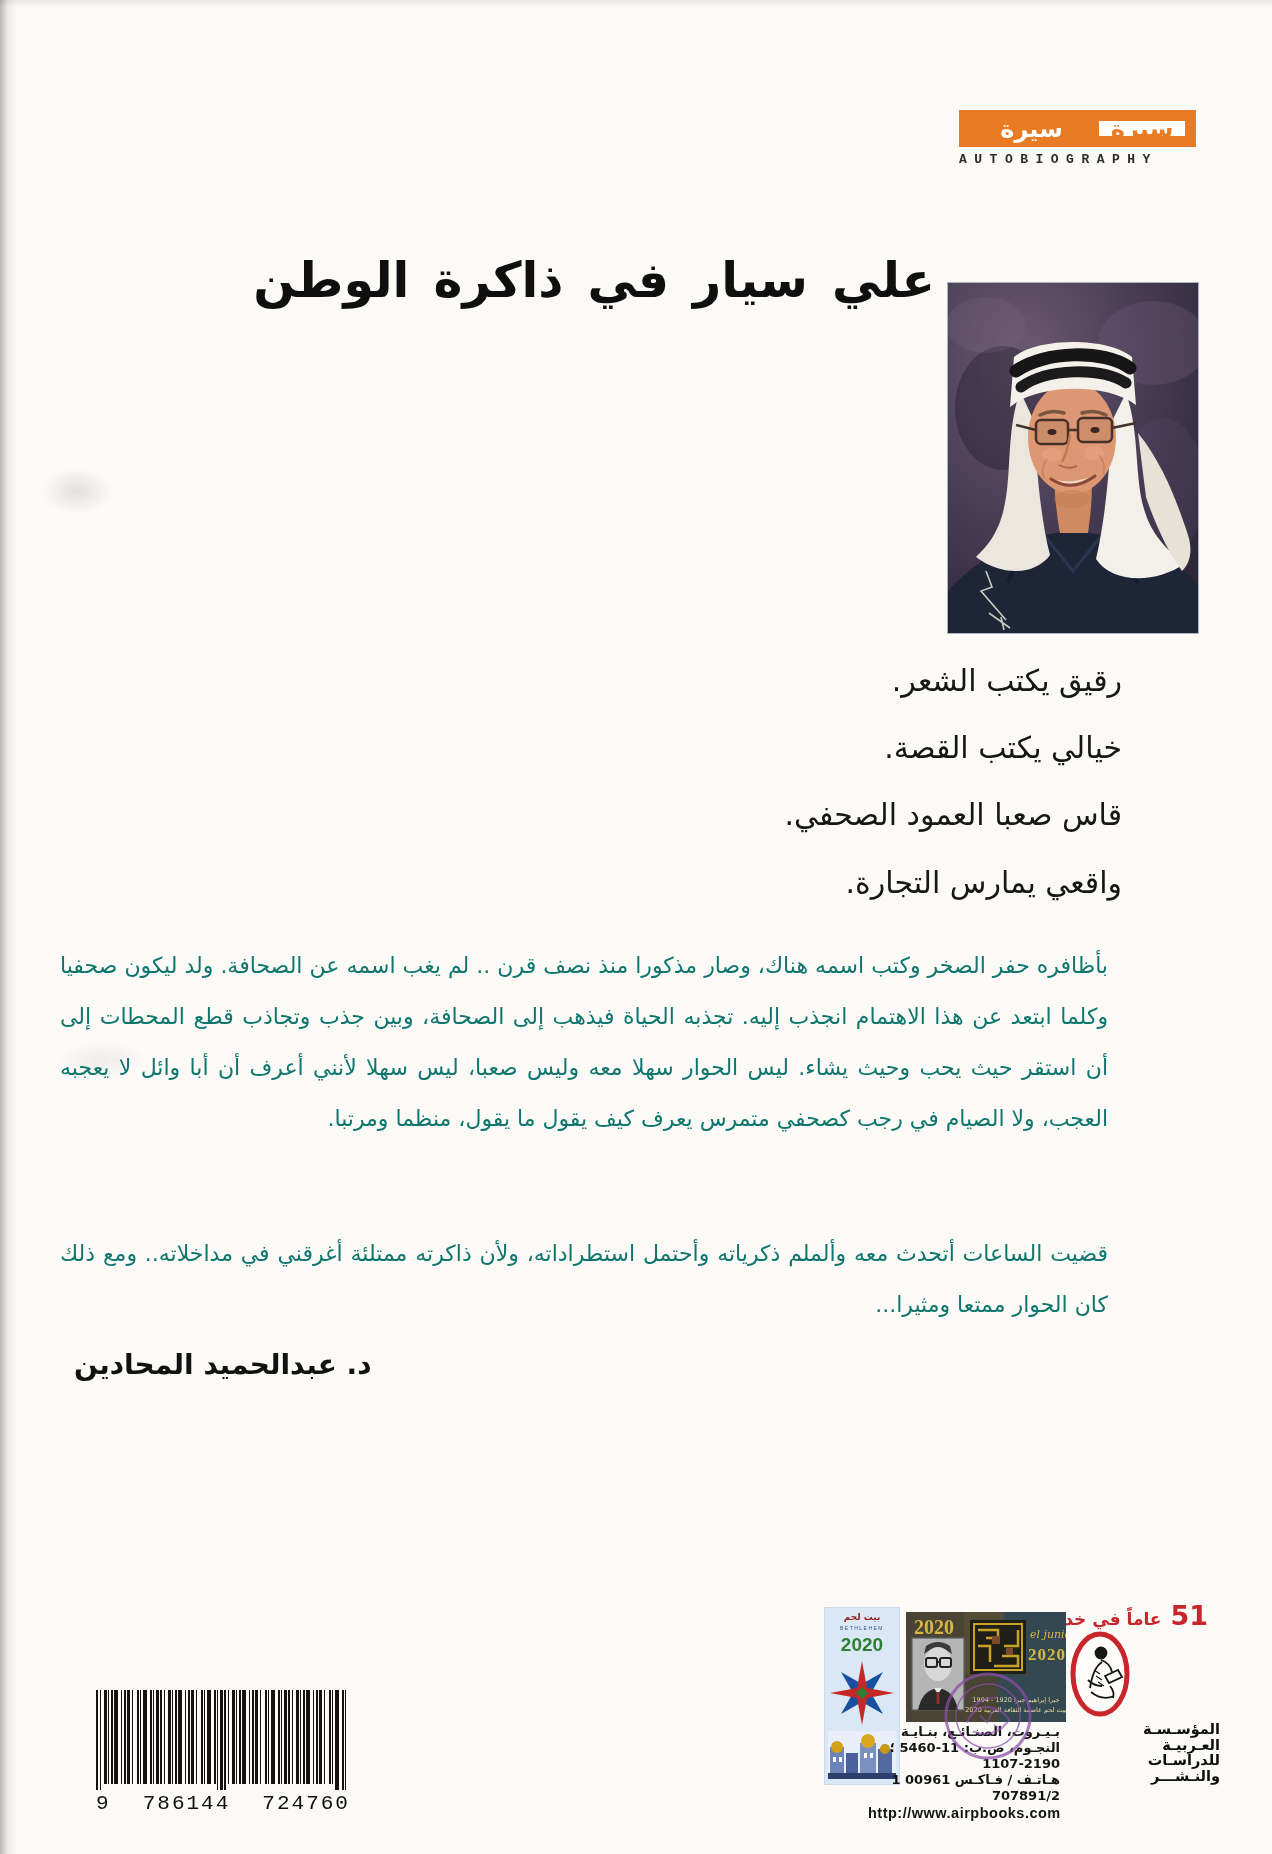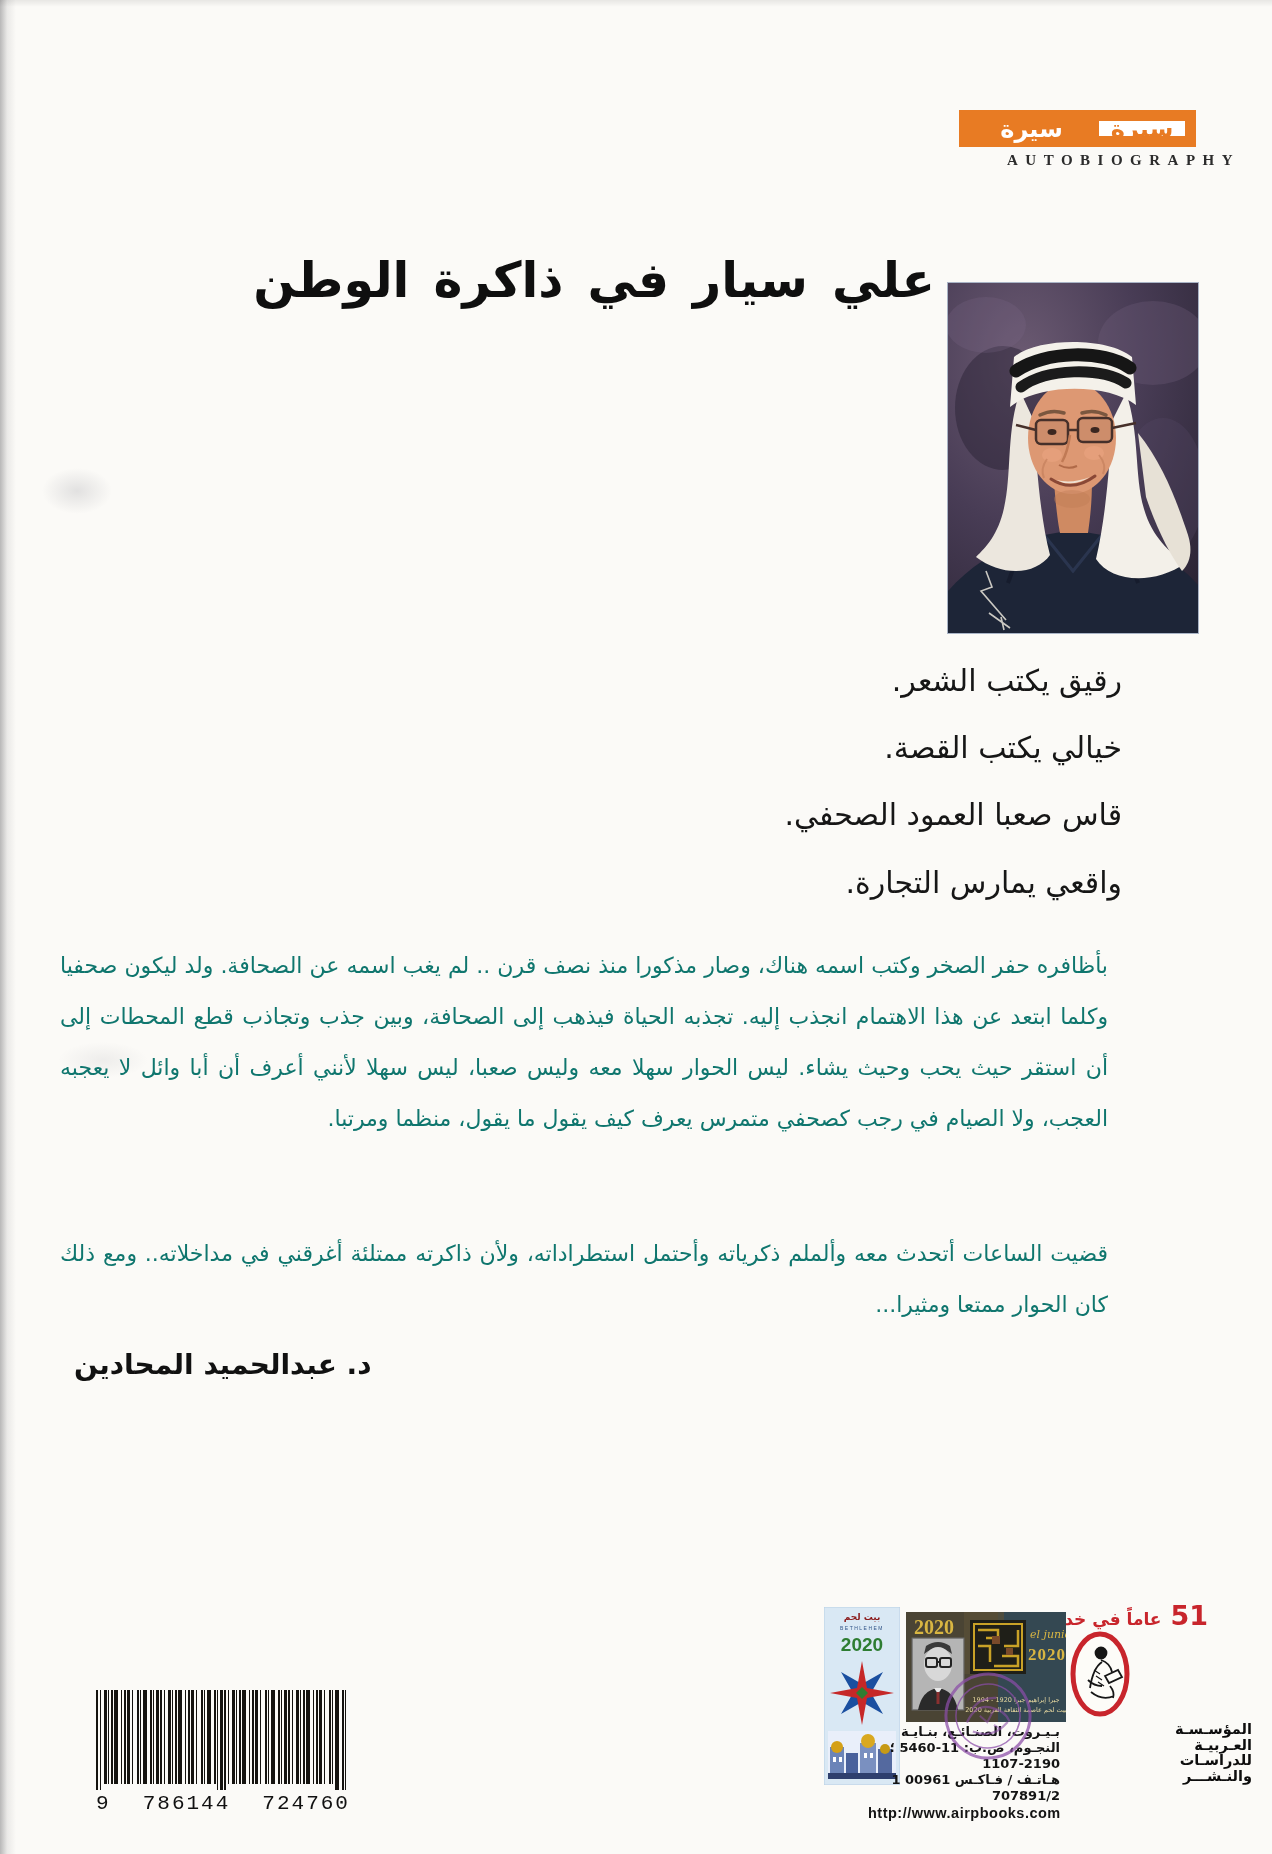--- a/index.html
+++ b/index.html
@@ -15,22 +15,22 @@
   .smudge.a{left:42px;top:468px;width:70px;height:46px;background:radial-gradient(closest-side,rgba(110,110,122,.18),rgba(0,0,0,0));}
   .smudge.b{left:58px;top:1042px;width:90px;height:36px;background:radial-gradient(closest-side,rgba(120,120,130,.10),rgba(0,0,0,0));}
   
   .en-title{left:74px;top:46px;width:960px;font-family:"Liberation Sans",sans-serif;
      font-size:22px;font-weight:600;letter-spacing:9.5px;color:#34343c;white-space:nowrap;}
   .logo-box{left:959px;top:110px;width:237px;height:37px;background:#e87b23;display:flex;padding:8px;box-sizing:border-box;}
   .logo-seg-left{flex:1;display:flex;align-items:center;justify-content:center;color:#fff;
      font-weight:700;font-size:24px;line-height:1;}
   .logo-seg-right{width:86px;margin:3px;background:#fff;display:flex;align-items:center;justify-content:center;
      color:#e87b23;font-weight:700;font-size:24px;line-height:1;}
-  .logo-sub{left:959px;top:152px;width:240px;font-family:Liberation Serif, serif;font-size:15px;
-     font-weight:600;letter-spacing:7.5px;color:#2c2c2c;white-space:nowrap;margin-left:48px;}
+  .logo-sub{left:959px;top:152px;width:240px;font-family:Liberation Mono, monospace;font-size:13px;
+     font-weight:600;letter-spacing:7.5px;color:#2c2c2c;white-space:nowrap;}
   
   .book-title{right:337px;top:252px;font-size:49px;font-weight:700;color:#0f0f0f;
      white-space:nowrap;word-spacing:7px;line-height:1.2;}
   
   .portrait{left:948px;top:283px;width:250px;height:350px;box-shadow:0 0 0 1px #a9b4c6, inset 0 0 0 2px #f4f2ee;}
   
   .tagline{right:150px;font-size:30px;color:#161616;line-height:1.25;white-space:nowrap;}
   .tg0{top:662px;} .tg1{top:729px;} .tg2{top:796px;} .tg3{top:864px;}
   
   .para{left:60px;width:1048px;font-size:22px;line-height:51px;text-align:justify;color:#0f766e;}
@@ -43,21 +43,21 @@
      font-family:"Liberation Mono",monospace;font-size:21px;color:#111;letter-spacing:2px;}
   
   .red-note{right:64px;top:1600px;display:flex;flex-direction:row;align-items:baseline;gap:9px;
      direction:rtl;color:#c8252c;white-space:nowrap;}
   .red-note .n{font-size:27px;font-weight:800;}
   .red-note .t{font-size:17px;font-weight:700;}
   .stamp-beth{left:824px;top:1607px;width:58px;height:178px;}
   .stamp-jabra{left:906px;top:1612px;width:160px;height:110px;}
   .ink-stamp{left:940px;top:1668px;width:96px;height:96px;z-index:5;}
   .pub-logo{left:1068px;top:1630px;width:64px;height:88px;}
-  .pub-name{left:1192px;top:1722px;width:60px;text-align:right;direction:rtl;
+  .pub-name{left:1160px;top:1722px;width:60px;text-align:right;direction:rtl;
      font-weight:700;font-size:14.5px;line-height:15.5px;color:#0d0d0d;white-space:nowrap;}
   .addr{left:868px;top:1724px;width:192px;text-align:right;direction:rtl;
      font-size:13px;line-height:16px;font-weight:700;color:#141414;}
   .addr .url{direction:ltr;font-family:"Liberation Sans",sans-serif;font-weight:700;
      font-size:14.5px;letter-spacing:.5px;margin-top:1px;}
 </style>
 </head>
 <body>
 
 <div class="page">

